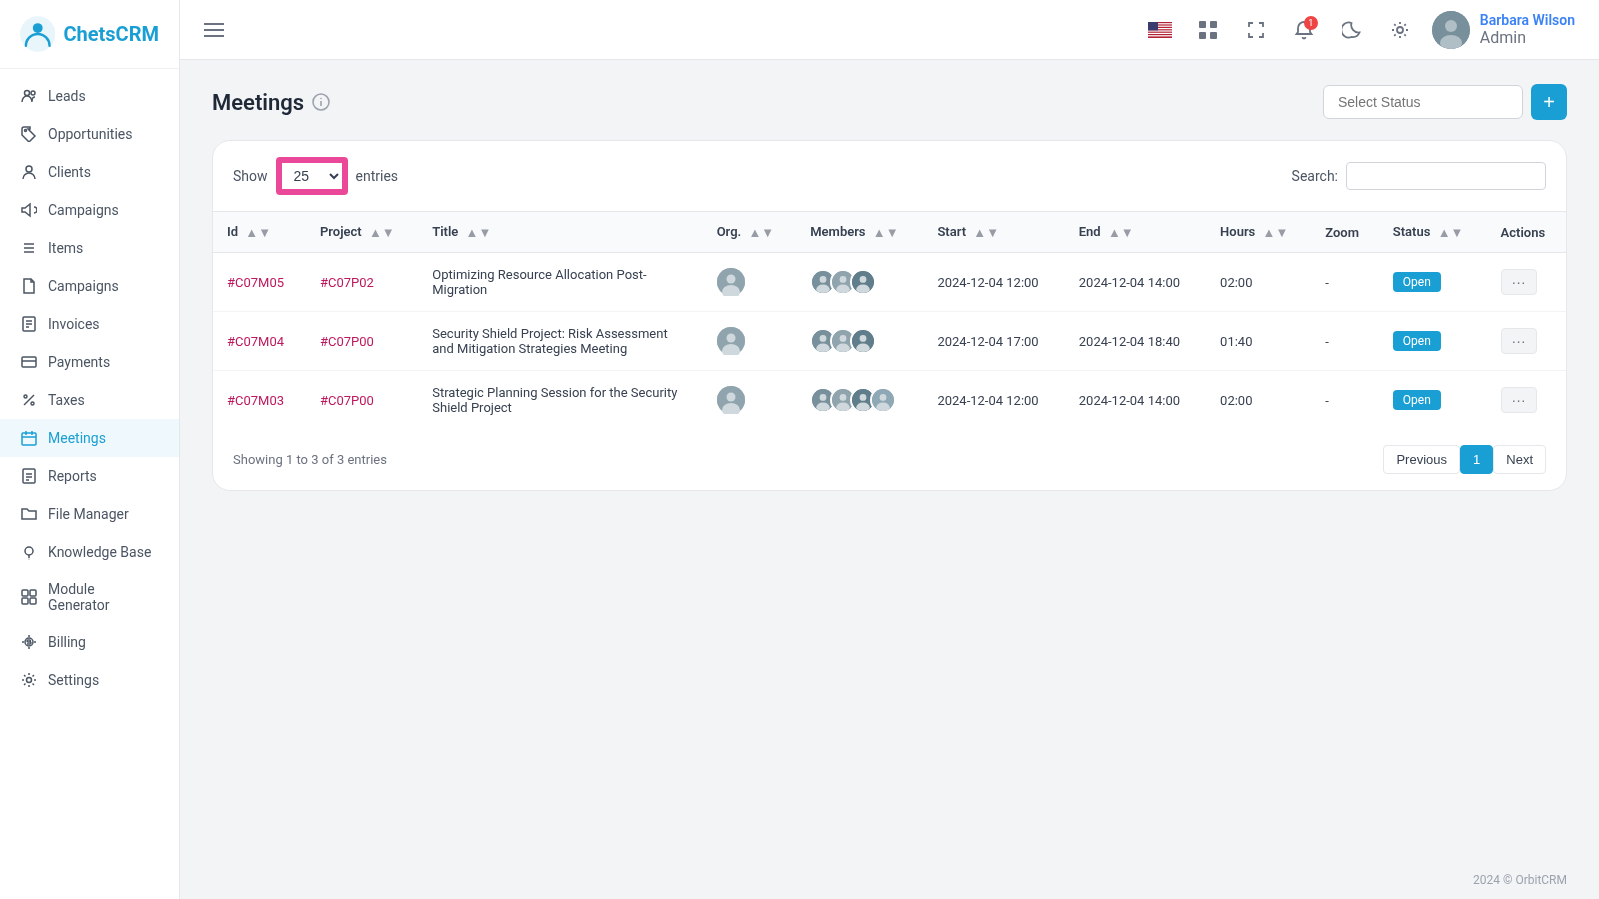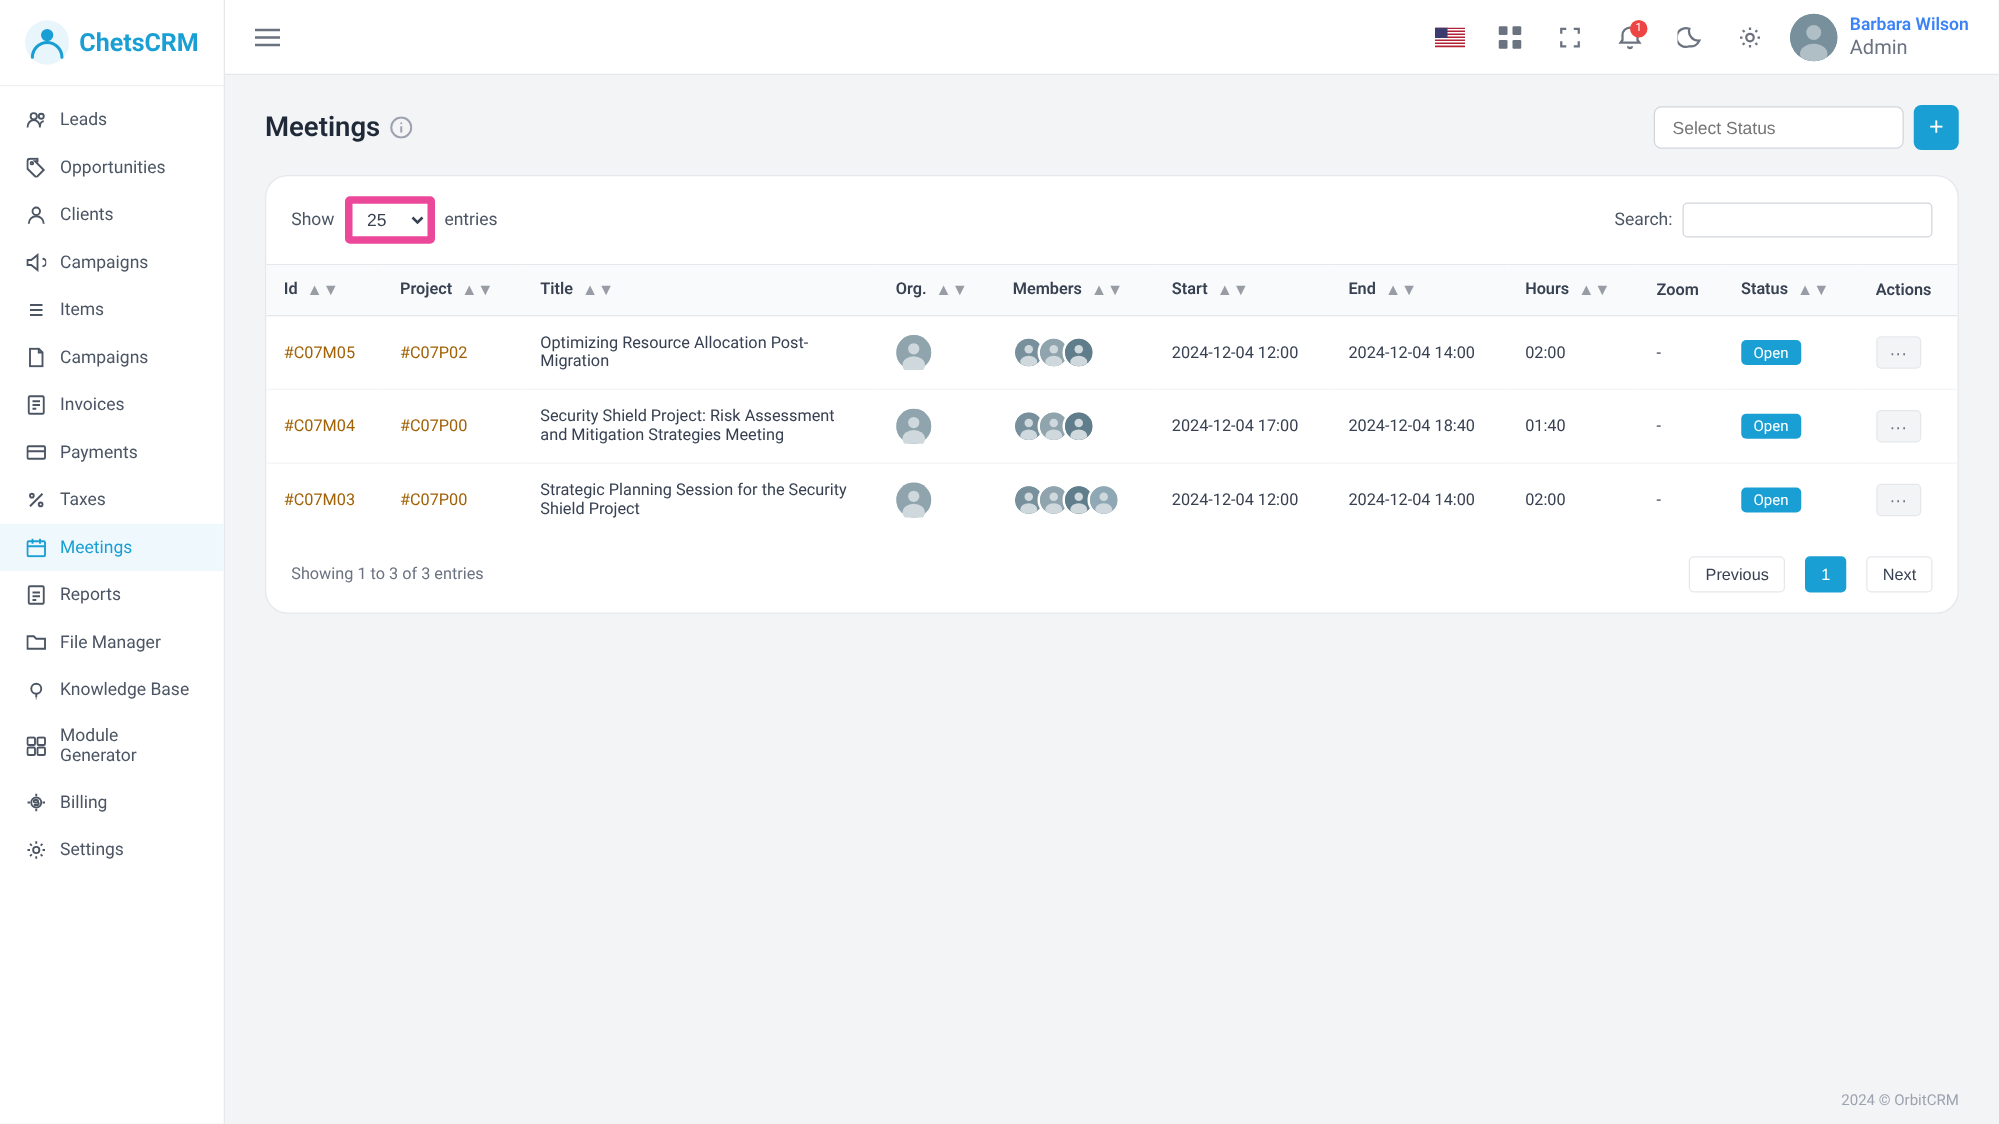--- a/index.html
+++ b/index.html
@@ -53,31 +53,31 @@
     .search-wrap { display: flex; align-items: center; gap: 8px; font-size: 14px; color: #4b5563; }
     .search-input { border: 1px solid #d1d5db; border-radius: 4px; padding: 5px 10px; font-size: 14px; outline: none; width: 200px; }
 
     
     table { width: 100%; border-collapse: collapse; }
     thead tr { border-top: 1px solid #e5e7eb; border-bottom: 1px solid #e5e7eb; background: #f9fafb; }
     th { padding: 12px 14px; font-size: 13px; font-weight: 600; color: #374151; text-align: left; white-space: nowrap; }
     th .sort-icon { display: inline-flex; flex-direction: column; margin-left: 4px; opacity: 0.5; vertical-align: middle; }
     td { padding: 14px 14px; font-size: 13px; color: #374151; border-bottom: 1px solid #f3f4f6; vertical-align: middle; }
     tr:last-child td { border-bottom: none; }
-    .link { color: #a16207; text-decoration: none; cursor: pointer; }
+    .link { color: #be185d; text-decoration: none; cursor: pointer; }
     .status-badge { background: #1a9fd4; color: #fff; font-size: 12px; padding: 3px 10px; border-radius: 4px; display: inline-block; }
     .members-avatars { display: flex; }
     .member-avatar { width: 26px; height: 26px; border-radius: 50%; background: #c7d2e0; border: 2px solid #fff; margin-left: -6px; overflow: hidden; display: flex; align-items: center; justify-content: center; font-size: 9px; color: #fff; }
     .member-avatar:first-child { margin-left: 0; }
     .org-avatar { width: 28px; height: 28px; border-radius: 50%; background: #b0bec5; display: flex; align-items: center; justify-content: center; font-size: 10px; color: #fff; }
     .actions-btn { background: #f3f4f6; border: 1px solid #e5e7eb; border-radius: 4px; padding: 4px 10px; cursor: pointer; color: #6b7280; font-size: 14px; }
 
     
     .table-footer { display: flex; align-items: center; justify-content: space-between; padding: 16px 20px; font-size: 13px; color: #6b7280; }
-    .pagination { display: flex; align-items: center; gap: 16px; }
+    .pagination { display: flex; align-items: center; gap: 0; }
     .page-btn { padding: 6px 12px; border: 1px solid #e5e7eb; border-radius: 4px; background: #fff; cursor: pointer; font-size: 13px; color: #374151; }
     .page-btn.active { background: #1a9fd4; color: #fff; border-color: #1a9fd4; }
 
     
     .content-footer { text-align: right; font-size: 12px; color: #9ca3af; padding: 12px 32px; }
 
     
     .av1 { background: #78909c; }
   </style>
 </head>

